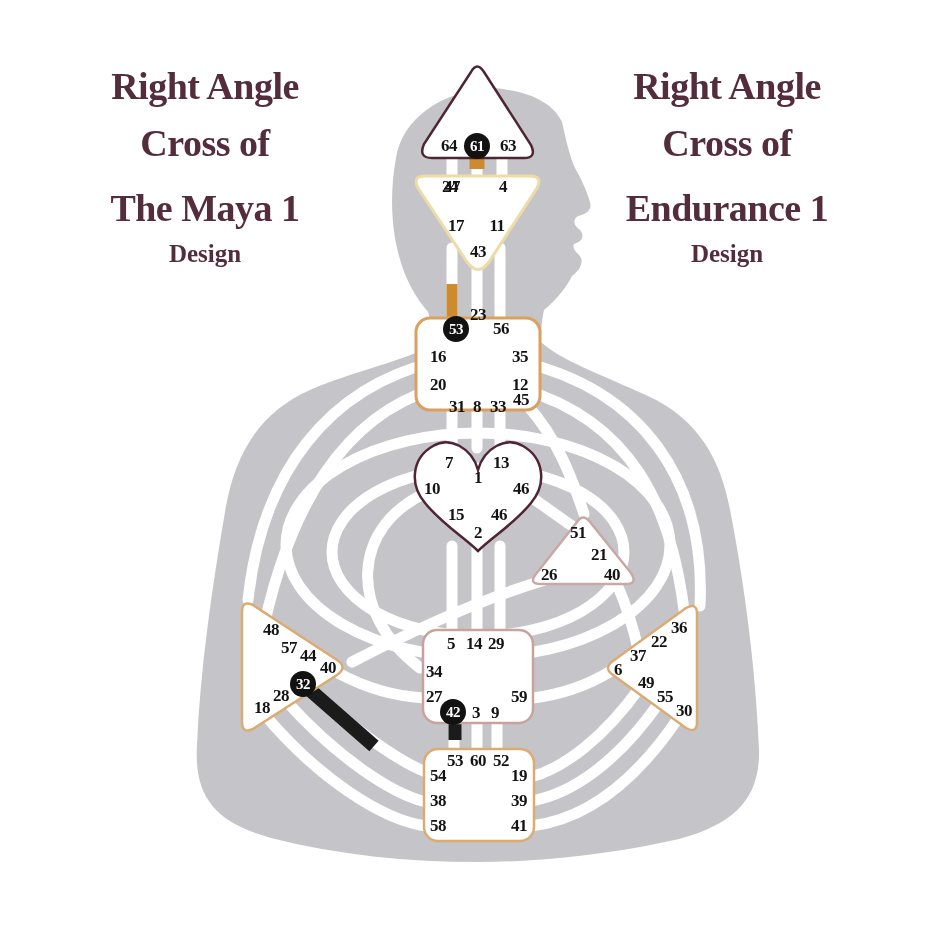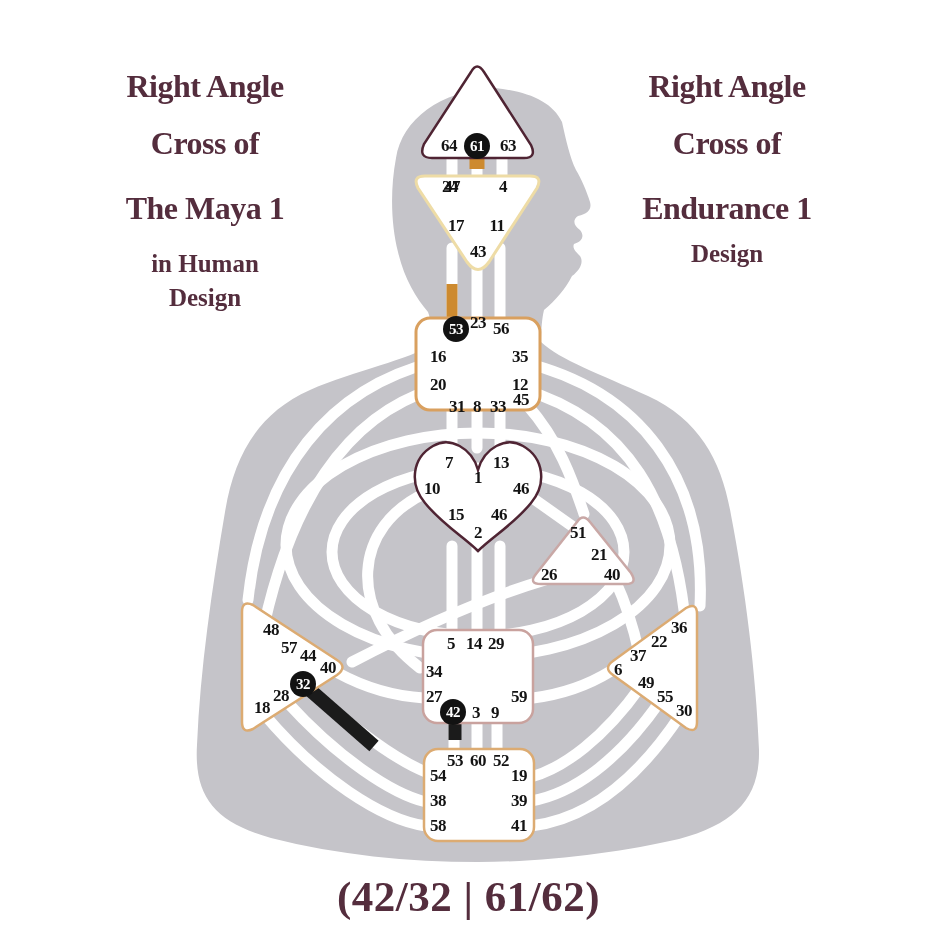--- a/index.html
+++ b/index.html
@@ -4,21 +4,21 @@
 <style>
   html,body{margin:0;padding:0;background:#ffffff;}
   #canvas{
     position:relative;width:937px;height:938px;background:#ffffff;overflow:hidden;
     font-family:"Liberation Serif",serif;
   }
   #bg-svg{position:absolute;left:0;top:0;}
   .title{
     position:absolute;width:300px;text-align:center;color:#542d3d;font-weight:bold;
   }
-  .title .main{font-size:32px;line-height:57px;letter-spacing:-0.5px;}
+  .title .main{font-size:38px;line-height:57px;letter-spacing:-0.5px;}
   .title .main3{margin-top:8px;}
   .title .sub{font-size:25px;line-height:34px;}
   .title .sub.first{margin-top:10px;}
   #title-left{left:55px;top:58px;}
   #title-right{left:577px;top:58px;}
   .footer{
     position:absolute;left:0;top:872px;width:937px;text-align:center;
     color:#542d3d;font-weight:bold;font-size:43px;letter-spacing:0.5px;
   }
   .gate{
@@ -133,46 +133,44 @@
       <rect stroke="#c9a29e" stroke-width="2.5" x="423" y="630" width="110" height="93" rx="14"></rect>
       <path stroke="#dcab72" stroke-width="2.5" d="M 697 614 L 697 722 Q 697 734 686 728 L 613 675 Q 603 668 613 661 L 686 608 Q 697 602 697 614 Z"></path>
       <rect stroke="#dcab72" stroke-width="2.5" x="424" y="749" width="110" height="92" rx="14"></rect>
     </g>
   </svg>
 
   <div id="title-left" class="title">
     <div class="main">Right Angle</div>
     <div class="main">Cross of</div>
     <div class="main main3">The Maya 1</div>
-    <div class="sub first">in Human</div>
     <div class="sub">Design</div>
   </div>
 
   <div id="title-right" class="title">
     <div class="main">Right Angle</div>
     <div class="main">Cross of</div>
     <div class="main main3">Endurance 1</div>
     <div class="sub">Design</div>
   </div>
 
-  <div class="footer">(42/32 | 61/62)</div>
 
   <span class="gate" style="left:449px;top:146px">64</span>
   <span class="gate active" style="left:477px;top:146px">61</span>
   <span class="gate" style="left:508px;top:146px">63</span>
 
   <span class="gate" style="left:452px;top:187px">47</span>
   <span class="gate" style="left:450px;top:187px">24</span>
   <span class="gate" style="left:503px;top:187px">4</span>
   <span class="gate" style="left:456px;top:226px">17</span>
   <span class="gate" style="left:497px;top:226px">11</span>
   <span class="gate" style="left:478px;top:252px">43</span>
 
   <span class="gate active" style="left:456px;top:329px">53</span>
-  <span class="gate" style="left:478px;top:323px">23</span>
+  <span class="gate" style="left:478px;top:315px">23</span>
   <span class="gate" style="left:501px;top:329px">56</span>
   <span class="gate" style="left:438px;top:357px">16</span>
   <span class="gate" style="left:520px;top:357px">35</span>
   <span class="gate" style="left:438px;top:385px">20</span>
   <span class="gate" style="left:520px;top:385px">12</span>
   <span class="gate" style="left:457px;top:407px">31</span>
   <span class="gate" style="left:477px;top:407px">8</span>
   <span class="gate" style="left:498px;top:407px">33</span>
   <span class="gate" style="left:521px;top:400px">45</span>
 

